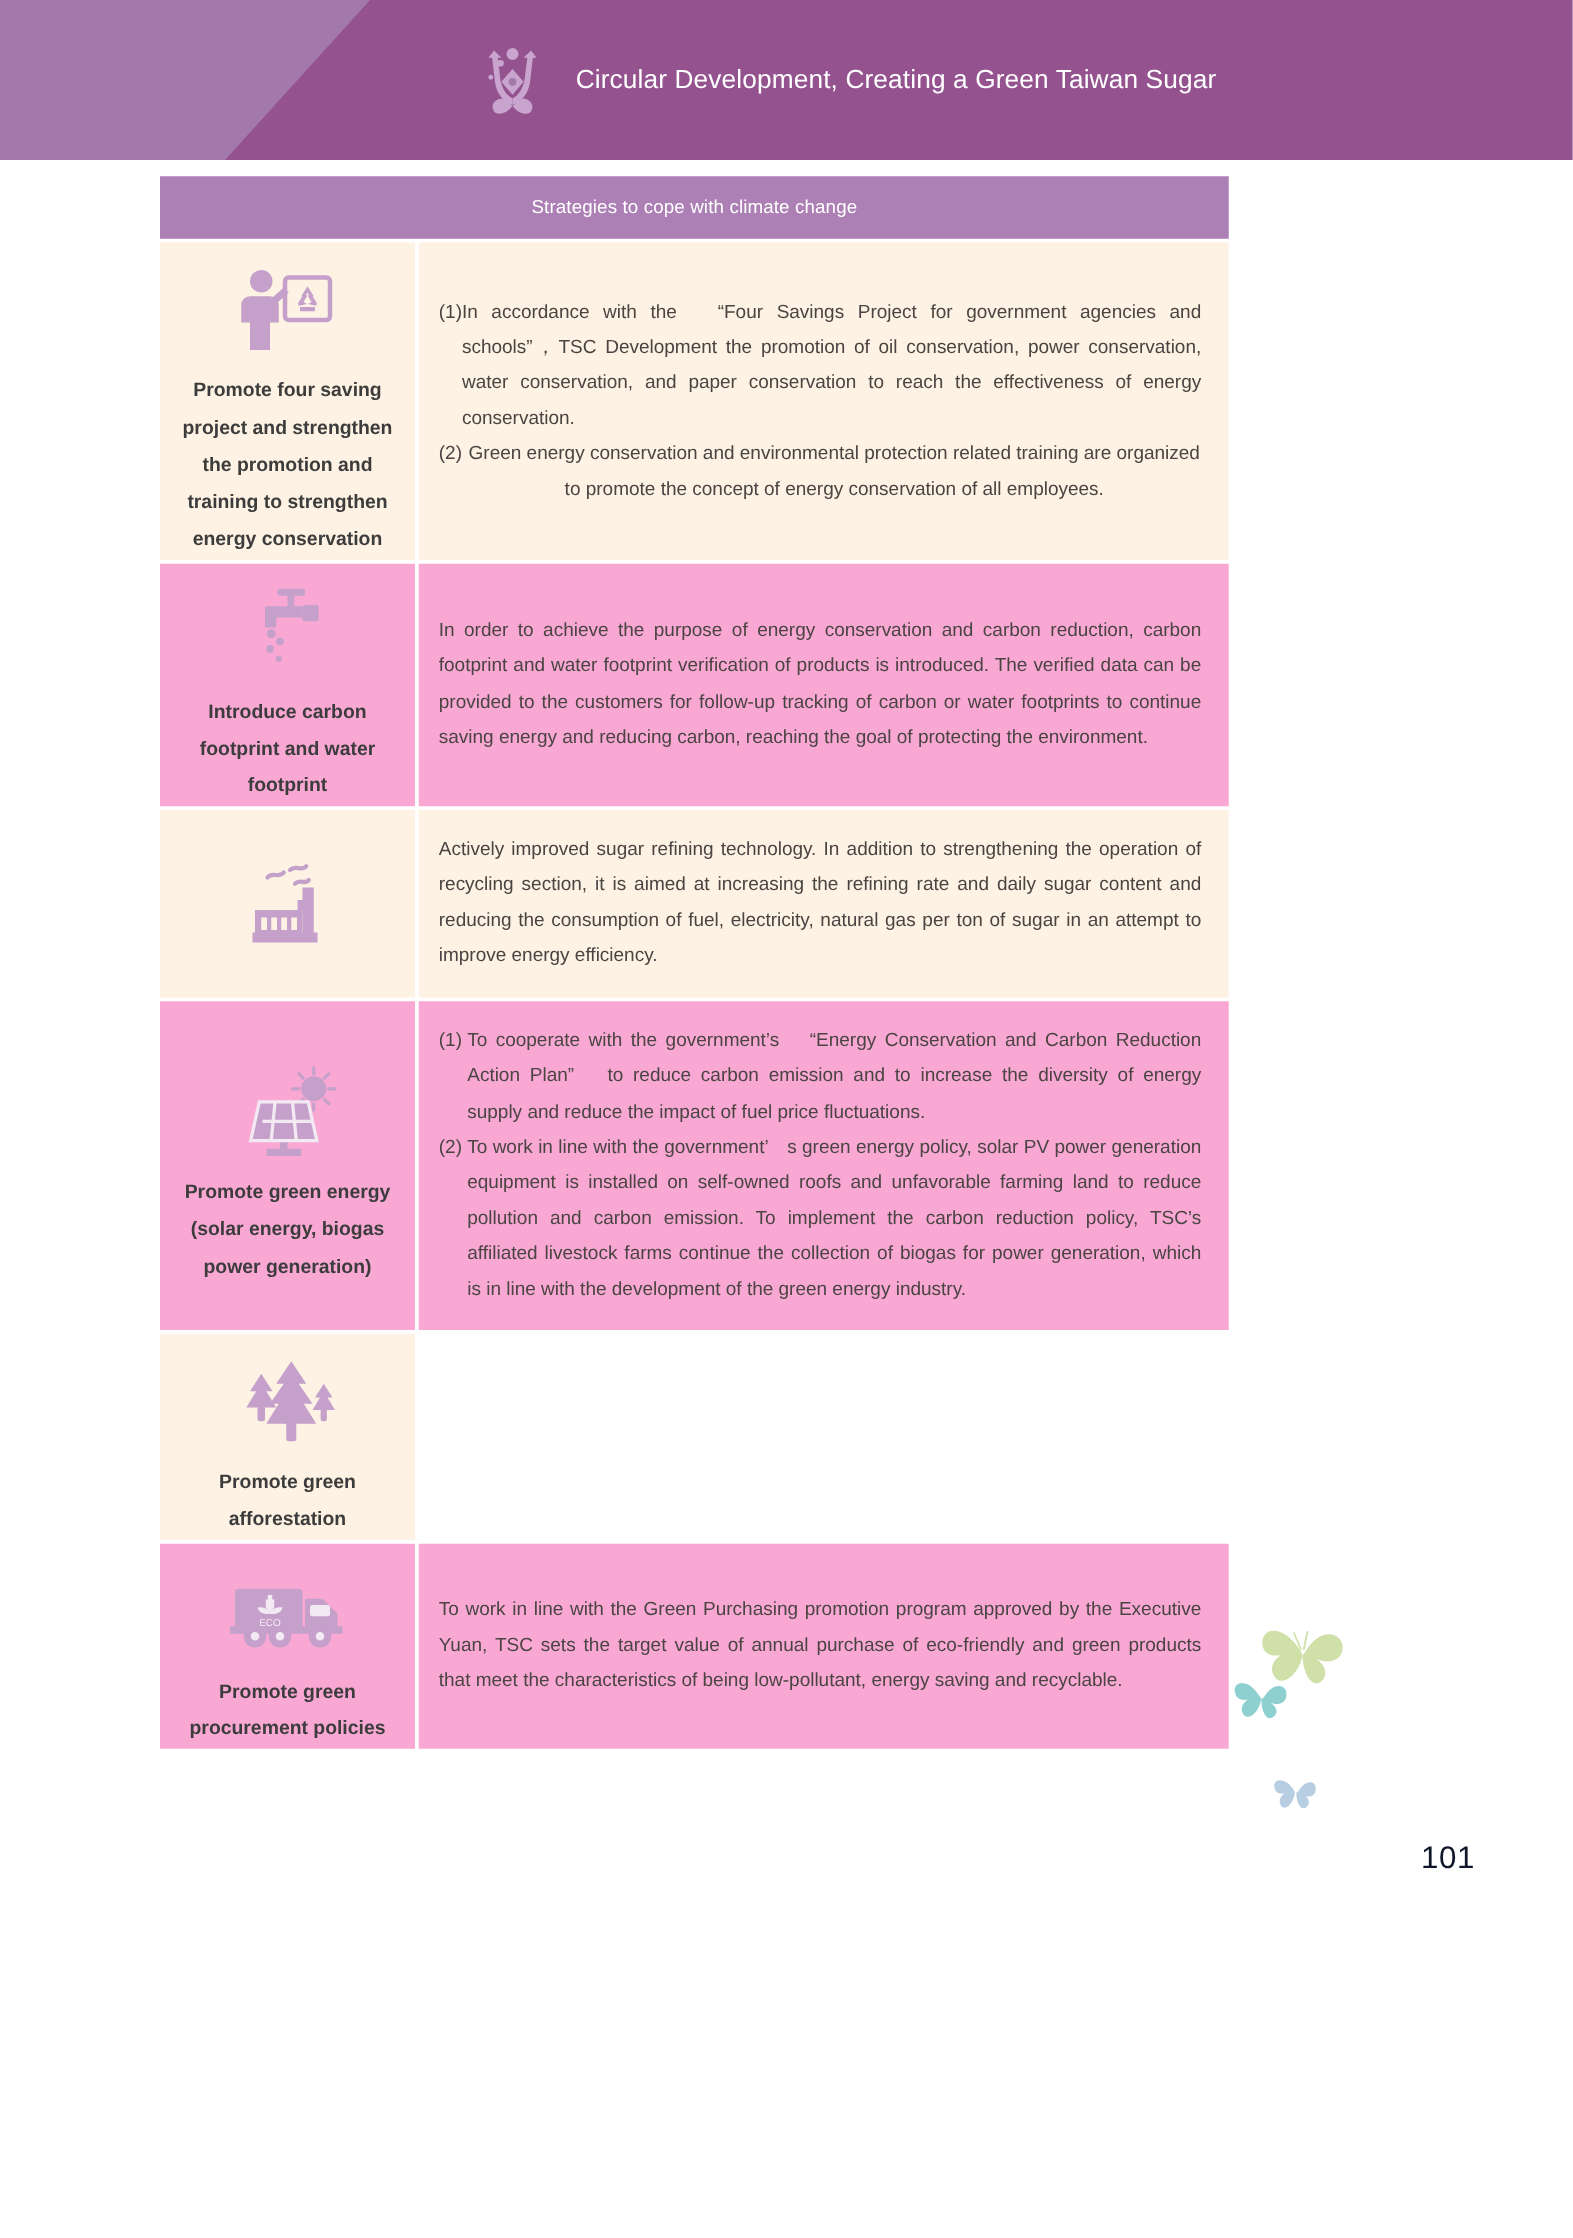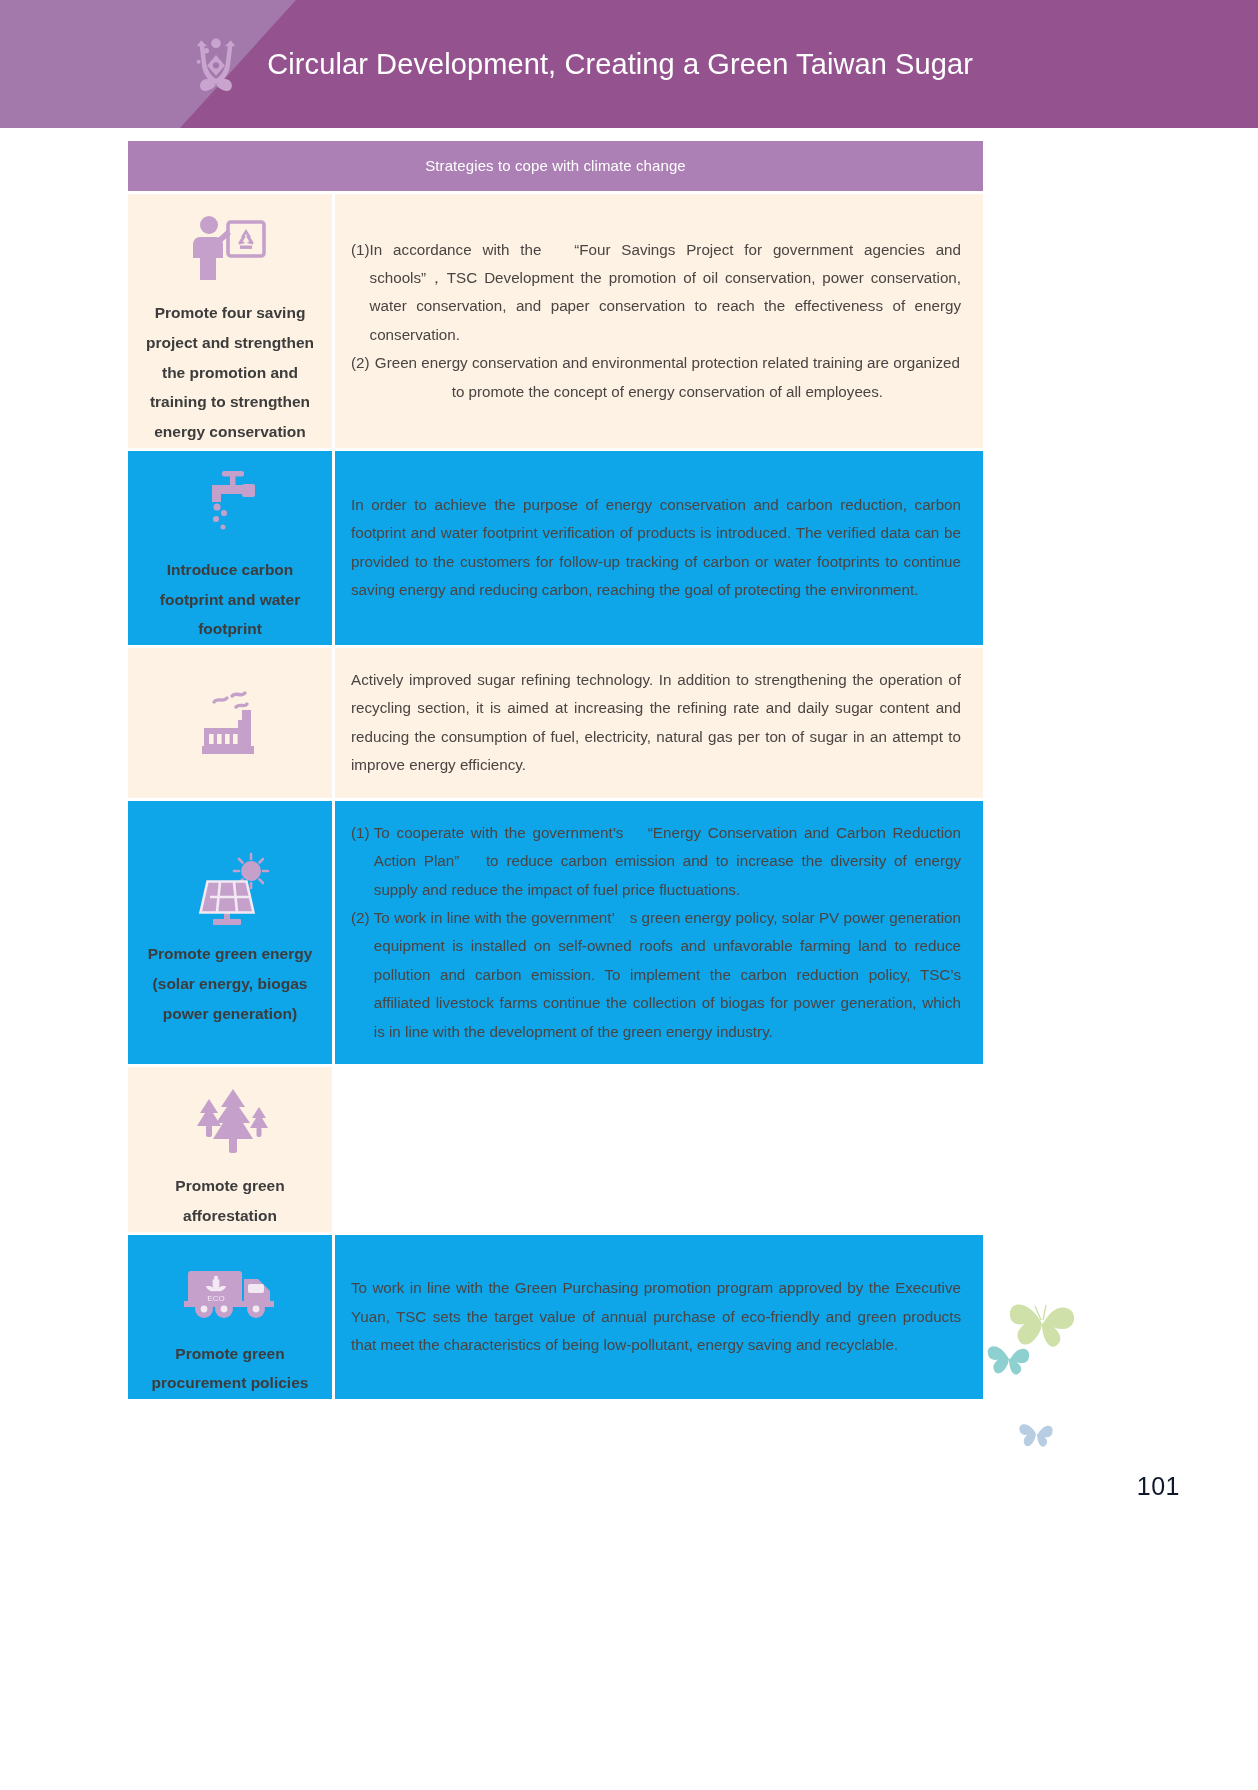--- a/index.html
+++ b/index.html
@@ -23,21 +23,21 @@
   .header-inner{
     position:absolute;left:0;top:0;width:1258px;height:128px;
     display:flex;align-items:center;justify-content:flex-end;
     padding-right:285px;
     box-sizing:border-box;
   }
   .header-logo{
     width:74px;height:74px;margin-right:14px;flex:0 0 auto;
   }
   .header-title{
-    color:#ffffff;font-size:29px;font-weight:400;letter-spacing:.1px;
+    color:#ffffff;font-size:21px;font-weight:400;letter-spacing:.1px;
     white-space:nowrap;
   }
 
   
   .table{
     position:absolute;left:128px;top:141px;width:855px;
   }
   .table-head{
     background:#ac7fb5;color:#ffffff;
     text-align:center;
@@ -58,21 +58,21 @@
     box-sizing:border-box;
   }
   .cell-right{
     flex:1 1 auto;
     margin-left:3px;
     display:flex;flex-direction:column;justify-content:center;
     padding:18px 22px 18px 16px;
     box-sizing:border-box;
   }
   .row.cream .cell-left,.row.cream .cell-right{background:#fdf2e3;}
-  .row.lilac .cell-left,.row.lilac .cell-right{background:#0ea5e9;}
+  .row.lilac .cell-left,.row.lilac .cell-right{background:#f9a8d4;}
 
   .icon-wrap{
     height:74px;display:flex;align-items:flex-end;justify-content:center;
     margin-bottom:14px;
   }
   .cell-label{
     color:#3c3c3c;font-size:15.5px;font-weight:bold;
     text-align:center;line-height:1.92;
   }
 

